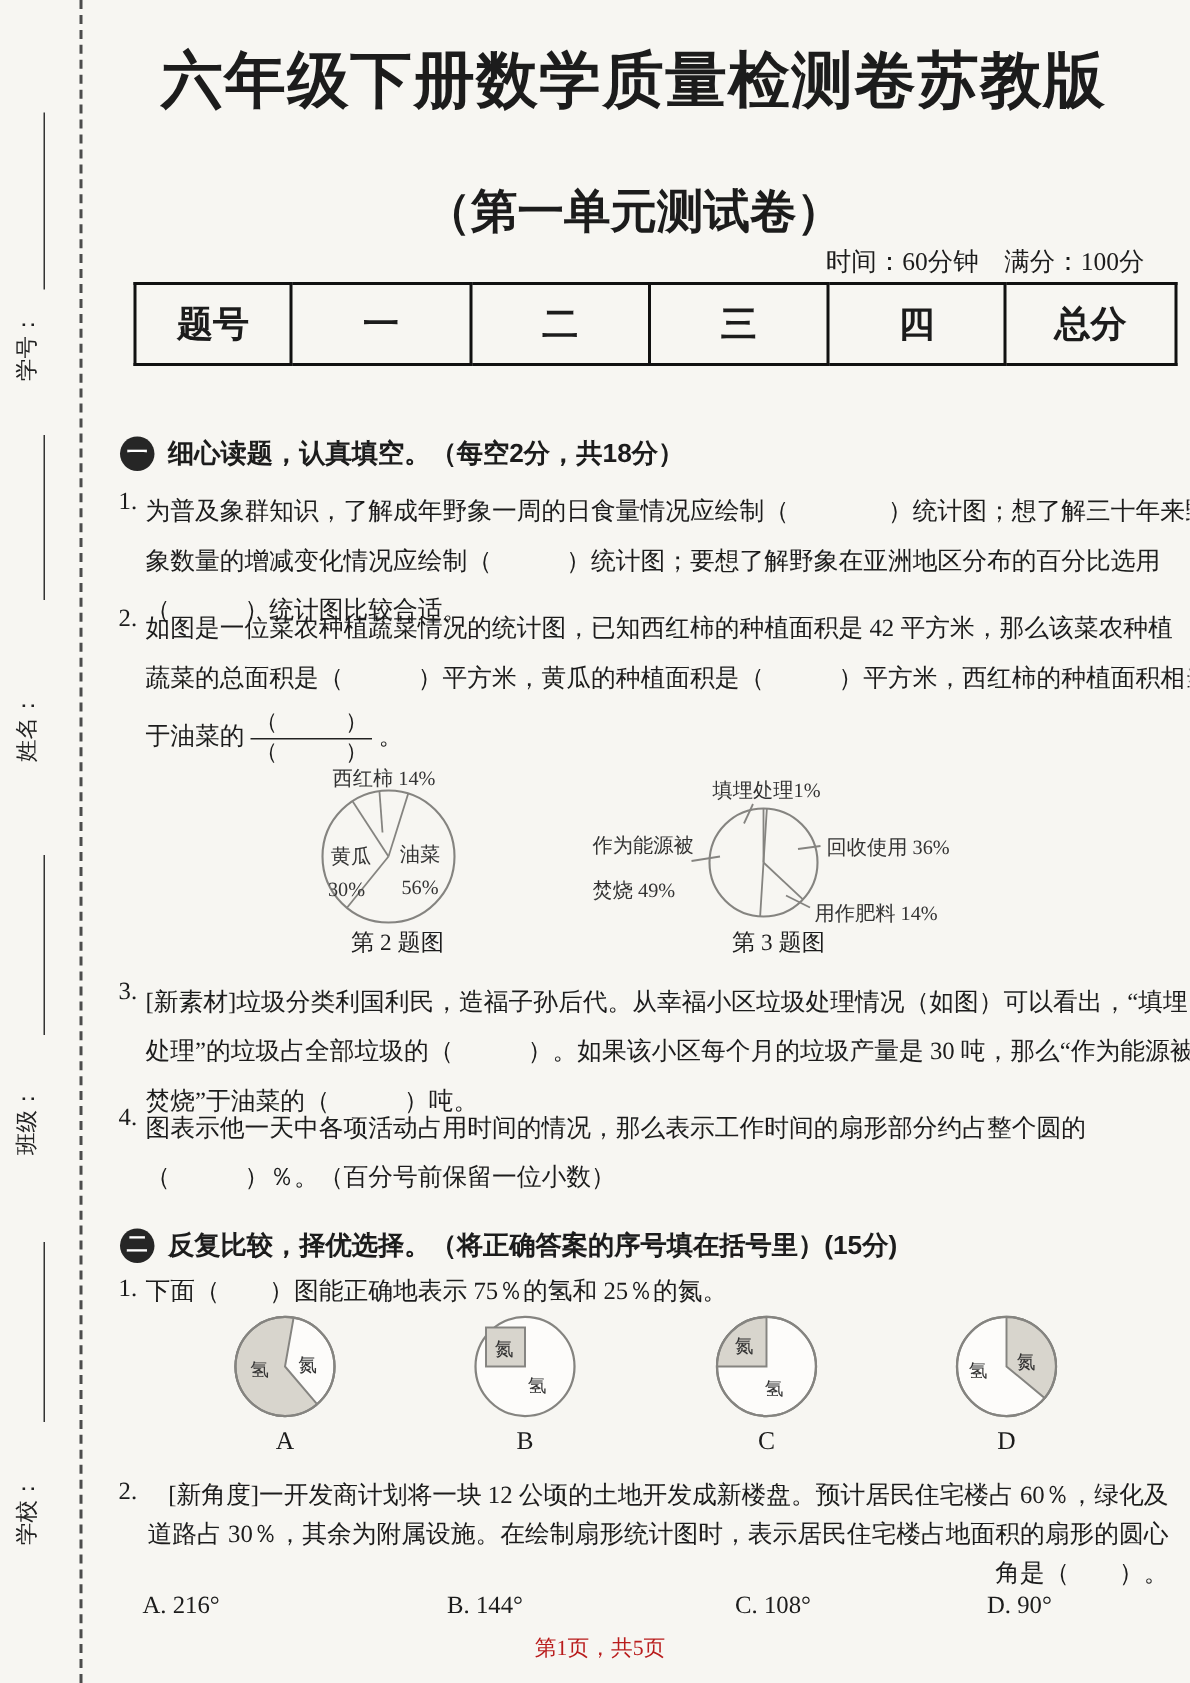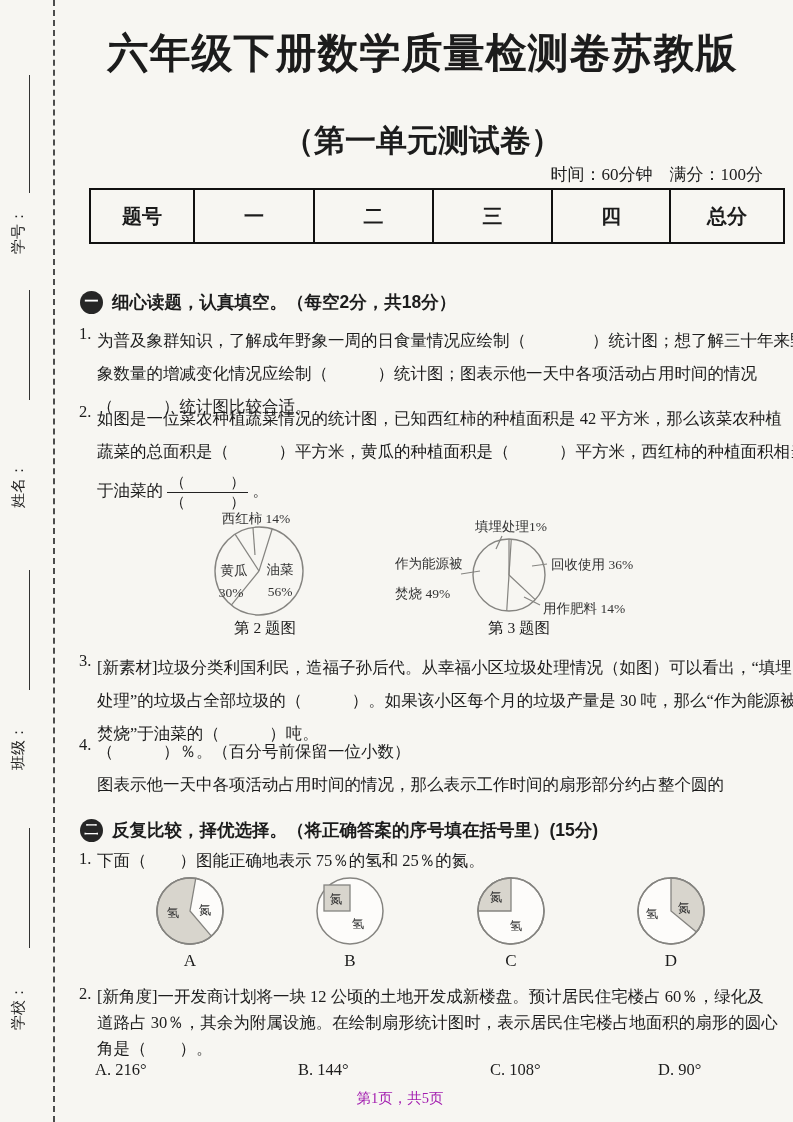--- a/index.html
+++ b/index.html
@@ -13,44 +13,44 @@
   .edge-dash{left:53px;top:0;height:1122px;border-left:2px dashed #4c4c4c;}
   .side-label{left:-22px;width:80px;text-align:center;font-size:15px;color:#222;
     transform:rotate(-90deg);white-space:nowrap;}
   .side-line{left:29px;width:0;border-left:1.6px solid #333;}
   
   .title{left:80px;width:685px;text-align:center;top:26px;font-size:41px;font-weight:bold;letter-spacing:1px;}
   .subtitle{left:80px;width:685px;text-align:center;top:120px;font-size:31px;font-weight:bold;}
   .meta{left:80px;width:683px;text-align:right;top:163px;font-size:17px;}
   
   table.score{left:89px;top:188px;border-collapse:collapse;table-layout:fixed;}
-  table.score td{border:2px solid #111;text-align:center;font-size:20px;font-weight:600;
+  table.score td{border:2px solid #111;text-align:center;font-size:24px;font-weight:600;
     font-family:"Liberation Serif","DejaVu Serif",serif;}
   table.score tr:first-child td{height:45px;}
   table.score tr:last-child td{height:50px;}
   
   .sec-head{display:flex;align-items:center;gap:9px;left:80px;
     font-family:"Liberation Sans","DejaVu Sans",sans-serif;font-weight:bold;font-size:17.5px;}
   .badge{width:23px;height:23px;border-radius:50%;background:#262626;color:#fff;
     display:flex;align-items:center;justify-content:center;font-size:14px;flex:0 0 23px;}
   .question{left:79px;width:700px;font-size:16.5px;}
   .qnum{position:absolute;left:0;top:0;}
   .qline{margin-left:18px;line-height:33px;white-space:nowrap;}
-  .tight .qline{line-height:26px;}
+  .tight .qline{line-height:26px;text-align:right;}
   .frac{display:inline-block;text-align:center;vertical-align:middle;font-size:15px;line-height:1.25;}
   .frac .ft{display:block;border-bottom:1.4px solid #222;padding:0 3px;}
   .frac .fb{display:block;padding:0 3px;}
   
   .fig{overflow:visible;}
   .fig svg{overflow:visible;}
   .fig-caption{position:absolute;text-align:center;font-size:15.5px;width:140px;}
   svg text{fill:#333;font-family:"Liberation Serif","DejaVu Serif",serif;}
   .opt-letter{position:absolute;width:100px;text-align:center;font-size:17px;}
   .choice{position:absolute;font-size:16.5px;white-space:nowrap;}
-  .footer{left:80px;width:640px;text-align:center;top:1089px;font-size:14.5px;color:#a21caf;}
+  .footer{left:80px;width:640px;text-align:center;top:1089px;font-size:14.5px;color:#b91c1c;}
 </style>
 </head>
 <body>
 
 <div class="abs edge-dash"></div>
 
 <div class="abs side-line" style="top:75px;height:118px;"></div>
 <div class="abs side-label" style="top:222px;">学号：</div>
 
 <div class="abs side-line" style="top:290px;height:110px;"></div>
@@ -80,21 +80,21 @@
   </table>
 
 <div class="abs sec-head" style="top:290px;">
   <span class="badge">一</span>
   <span>细心读题，认真填空。（每空2分，共18分）</span>
 </div>
 
 <div class="abs question" style="top:324px;">
   <span class="qnum">1.</span>
   <div class="qline">为普及象群知识，了解成年野象一周的日食量情况应绘制（　　　　）统计图；想了解三十年来野</div>
-  <div class="qline">象数量的增减变化情况应绘制（　　　）统计图；图表示他一天中各项活动占用时间的情况</div>
+  <div class="qline">象数量的增减变化情况应绘制（　　　）统计图；要想了解野象在亚洲地区分布的百分比选用</div>
   <div class="qline">（　　　）统计图比较合适。</div>
 </div>
 
 <div class="abs question" style="top:402px;">
   <span class="qnum">2.</span>
   <div class="qline">如图是一位菜农种植蔬菜情况的统计图，已知西红柿的种植面积是 42 平方米，那么该菜农种植</div>
   <div class="qline">蔬菜的总面积是（　　　）平方米，黄瓜的种植面积是（　　　）平方米，西红柿的种植面积相当</div>
   <div class="qline" style="line-height:46px;">
     <span>于油菜的</span>
     <span class="frac">
@@ -143,22 +143,22 @@
 
 <div class="abs question" style="top:651px;">
   <span class="qnum">3.</span>
   <div class="qline">[新素材]垃圾分类利国利民，造福子孙后代。从幸福小区垃圾处理情况（如图）可以看出，“填埋</div>
   <div class="qline">处理”的垃圾占全部垃圾的（　　　）。如果该小区每个月的垃圾产量是 30 吨，那么“作为能源被</div>
   <div class="qline">焚烧”于油菜的（　　　）吨。</div>
 </div>
 
 <div class="abs question" style="top:735px;">
   <span class="qnum">4.</span>
+  <div class="qline">图表示他一天中各项活动占用时间的情况，那么表示工作时间的扇形部分约占整个圆的</div>
   <div class="qline">（　　　）％。（百分号前保留一位小数）</div>
-  <div class="qline">图表示他一天中各项活动占用时间的情况，那么表示工作时间的扇形部分约占整个圆的</div>
 </div>
 
 <div class="abs sec-head" style="top:818px;">
   <span class="badge">二</span>
   <span>反复比较，择优选择。（将正确答案的序号填在括号里）(15分)</span>
 </div>
 
 <div class="abs question" style="top:849px;">
   <span class="qnum">1.</span>
   <div class="qline" style="line-height:24px;">下面（　　）图能正确地表示 75％的氢和 25％的氮。</div>

